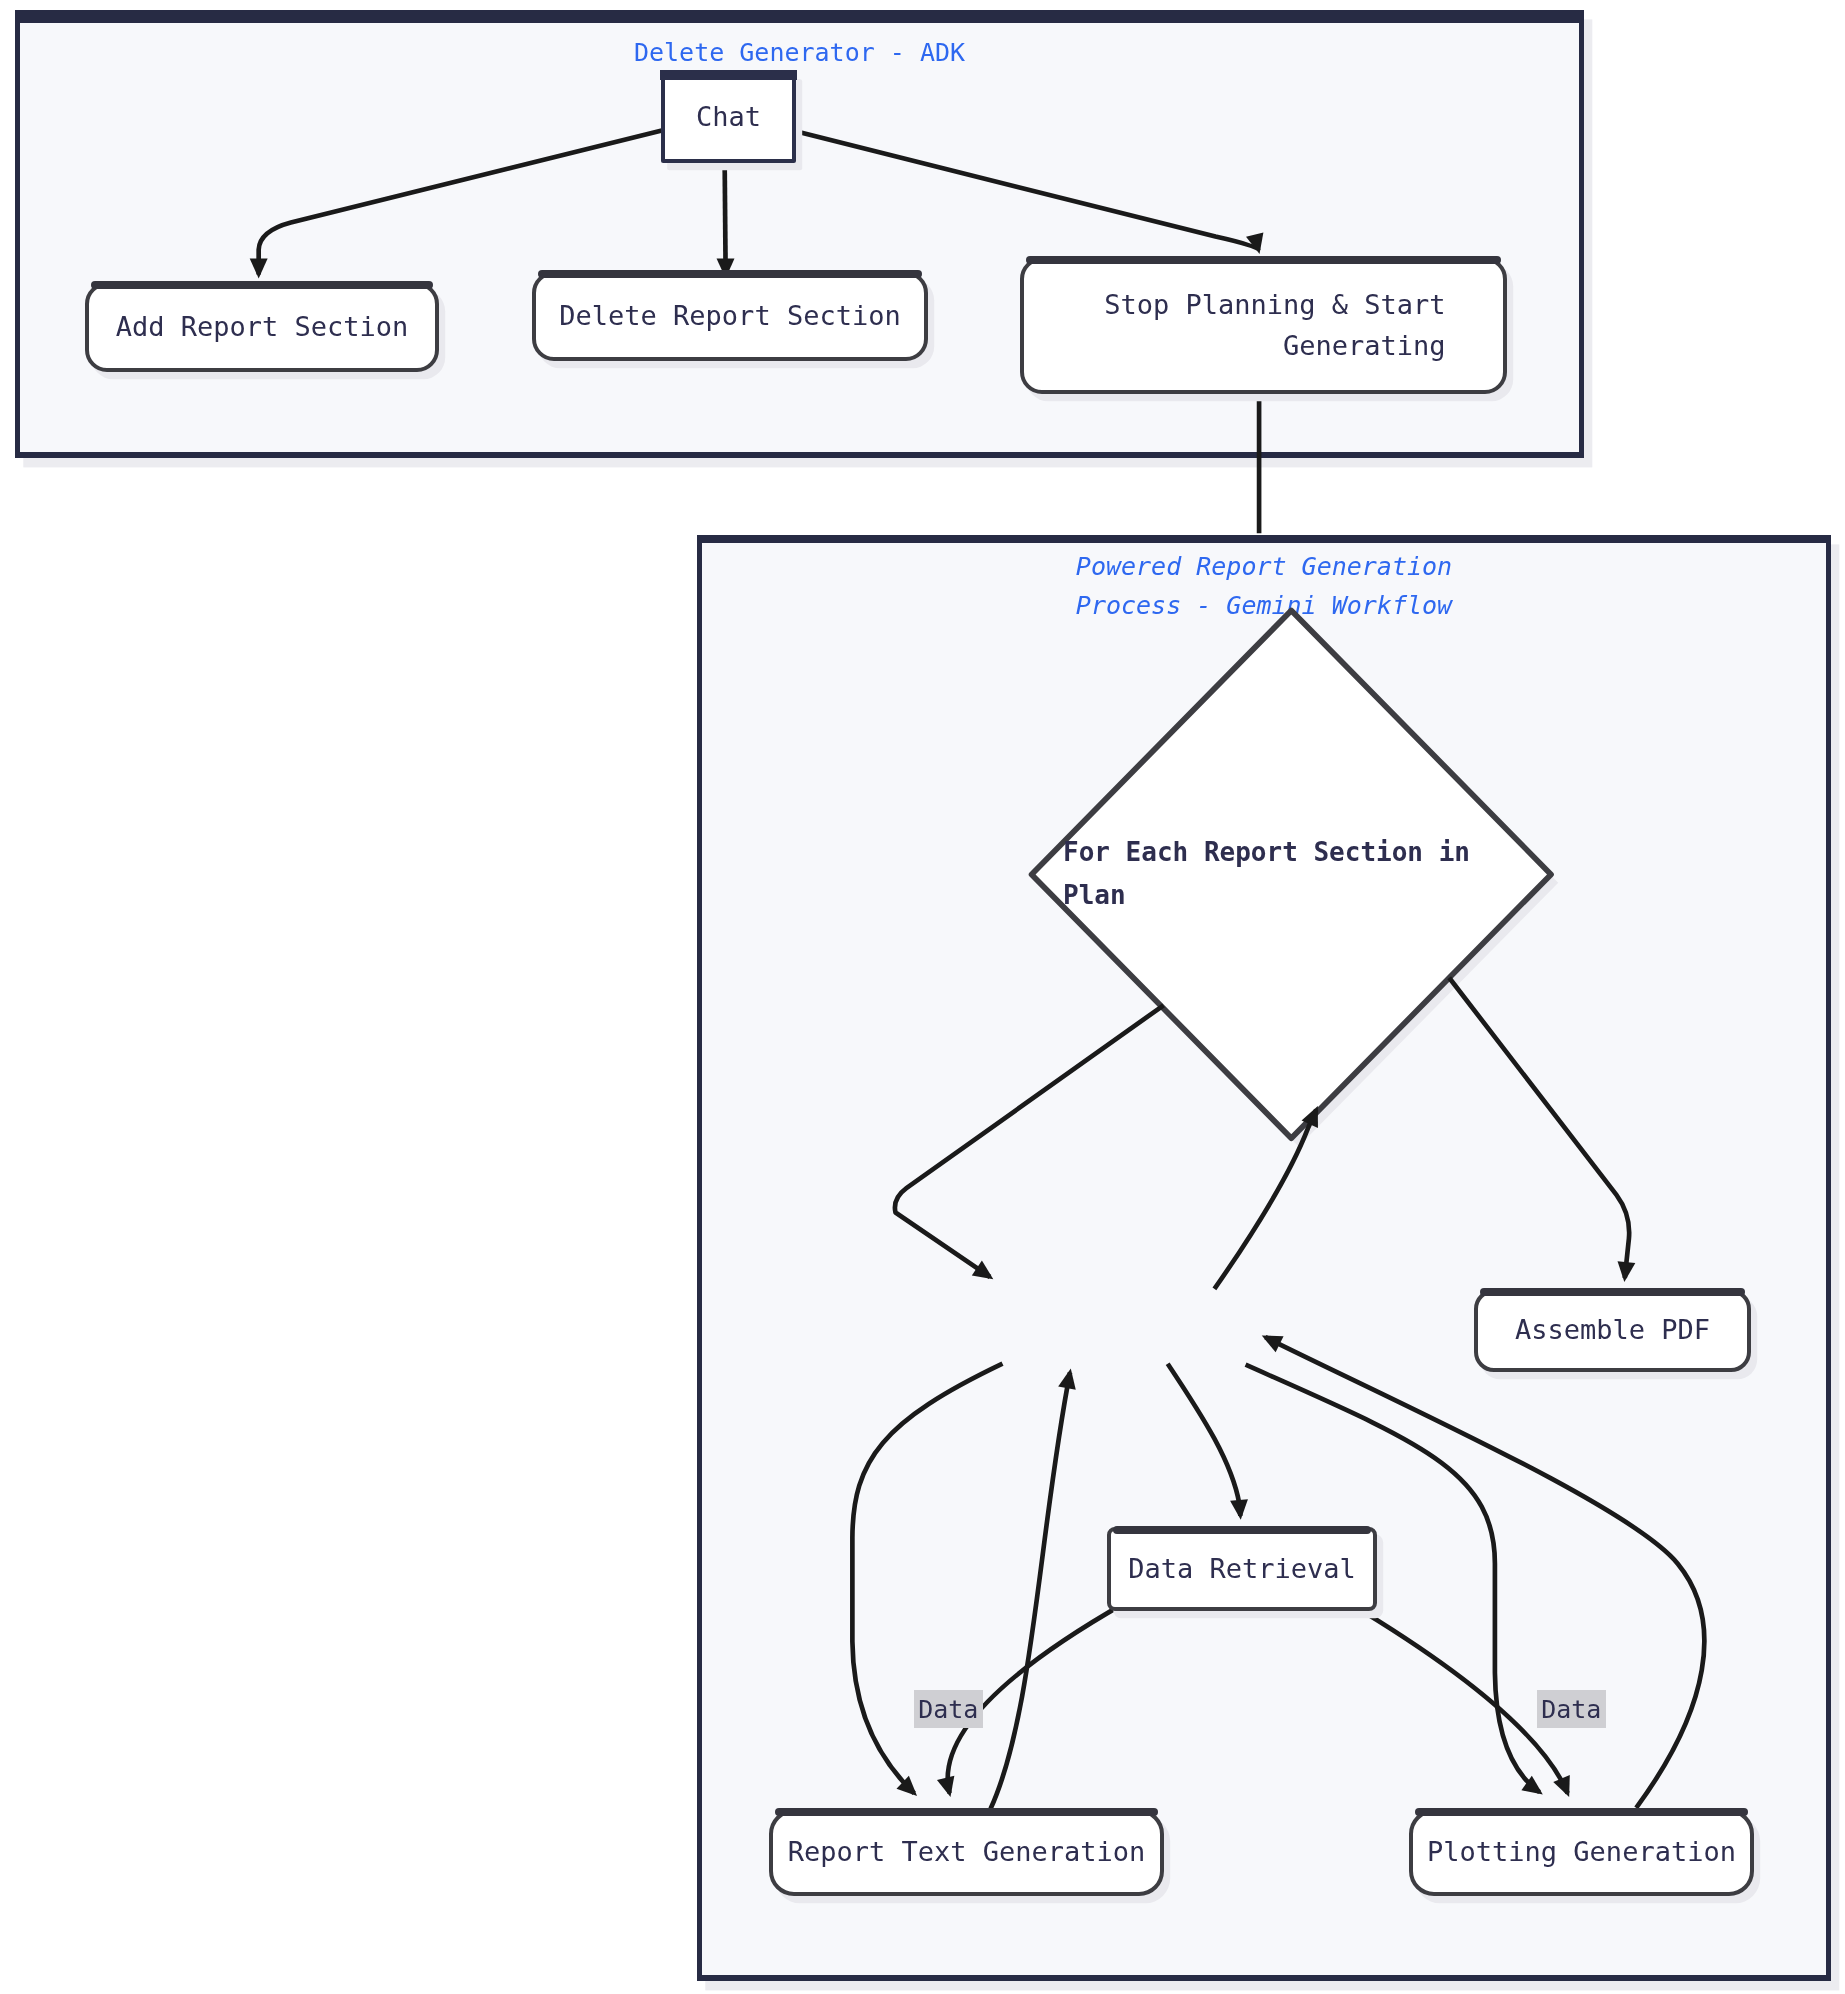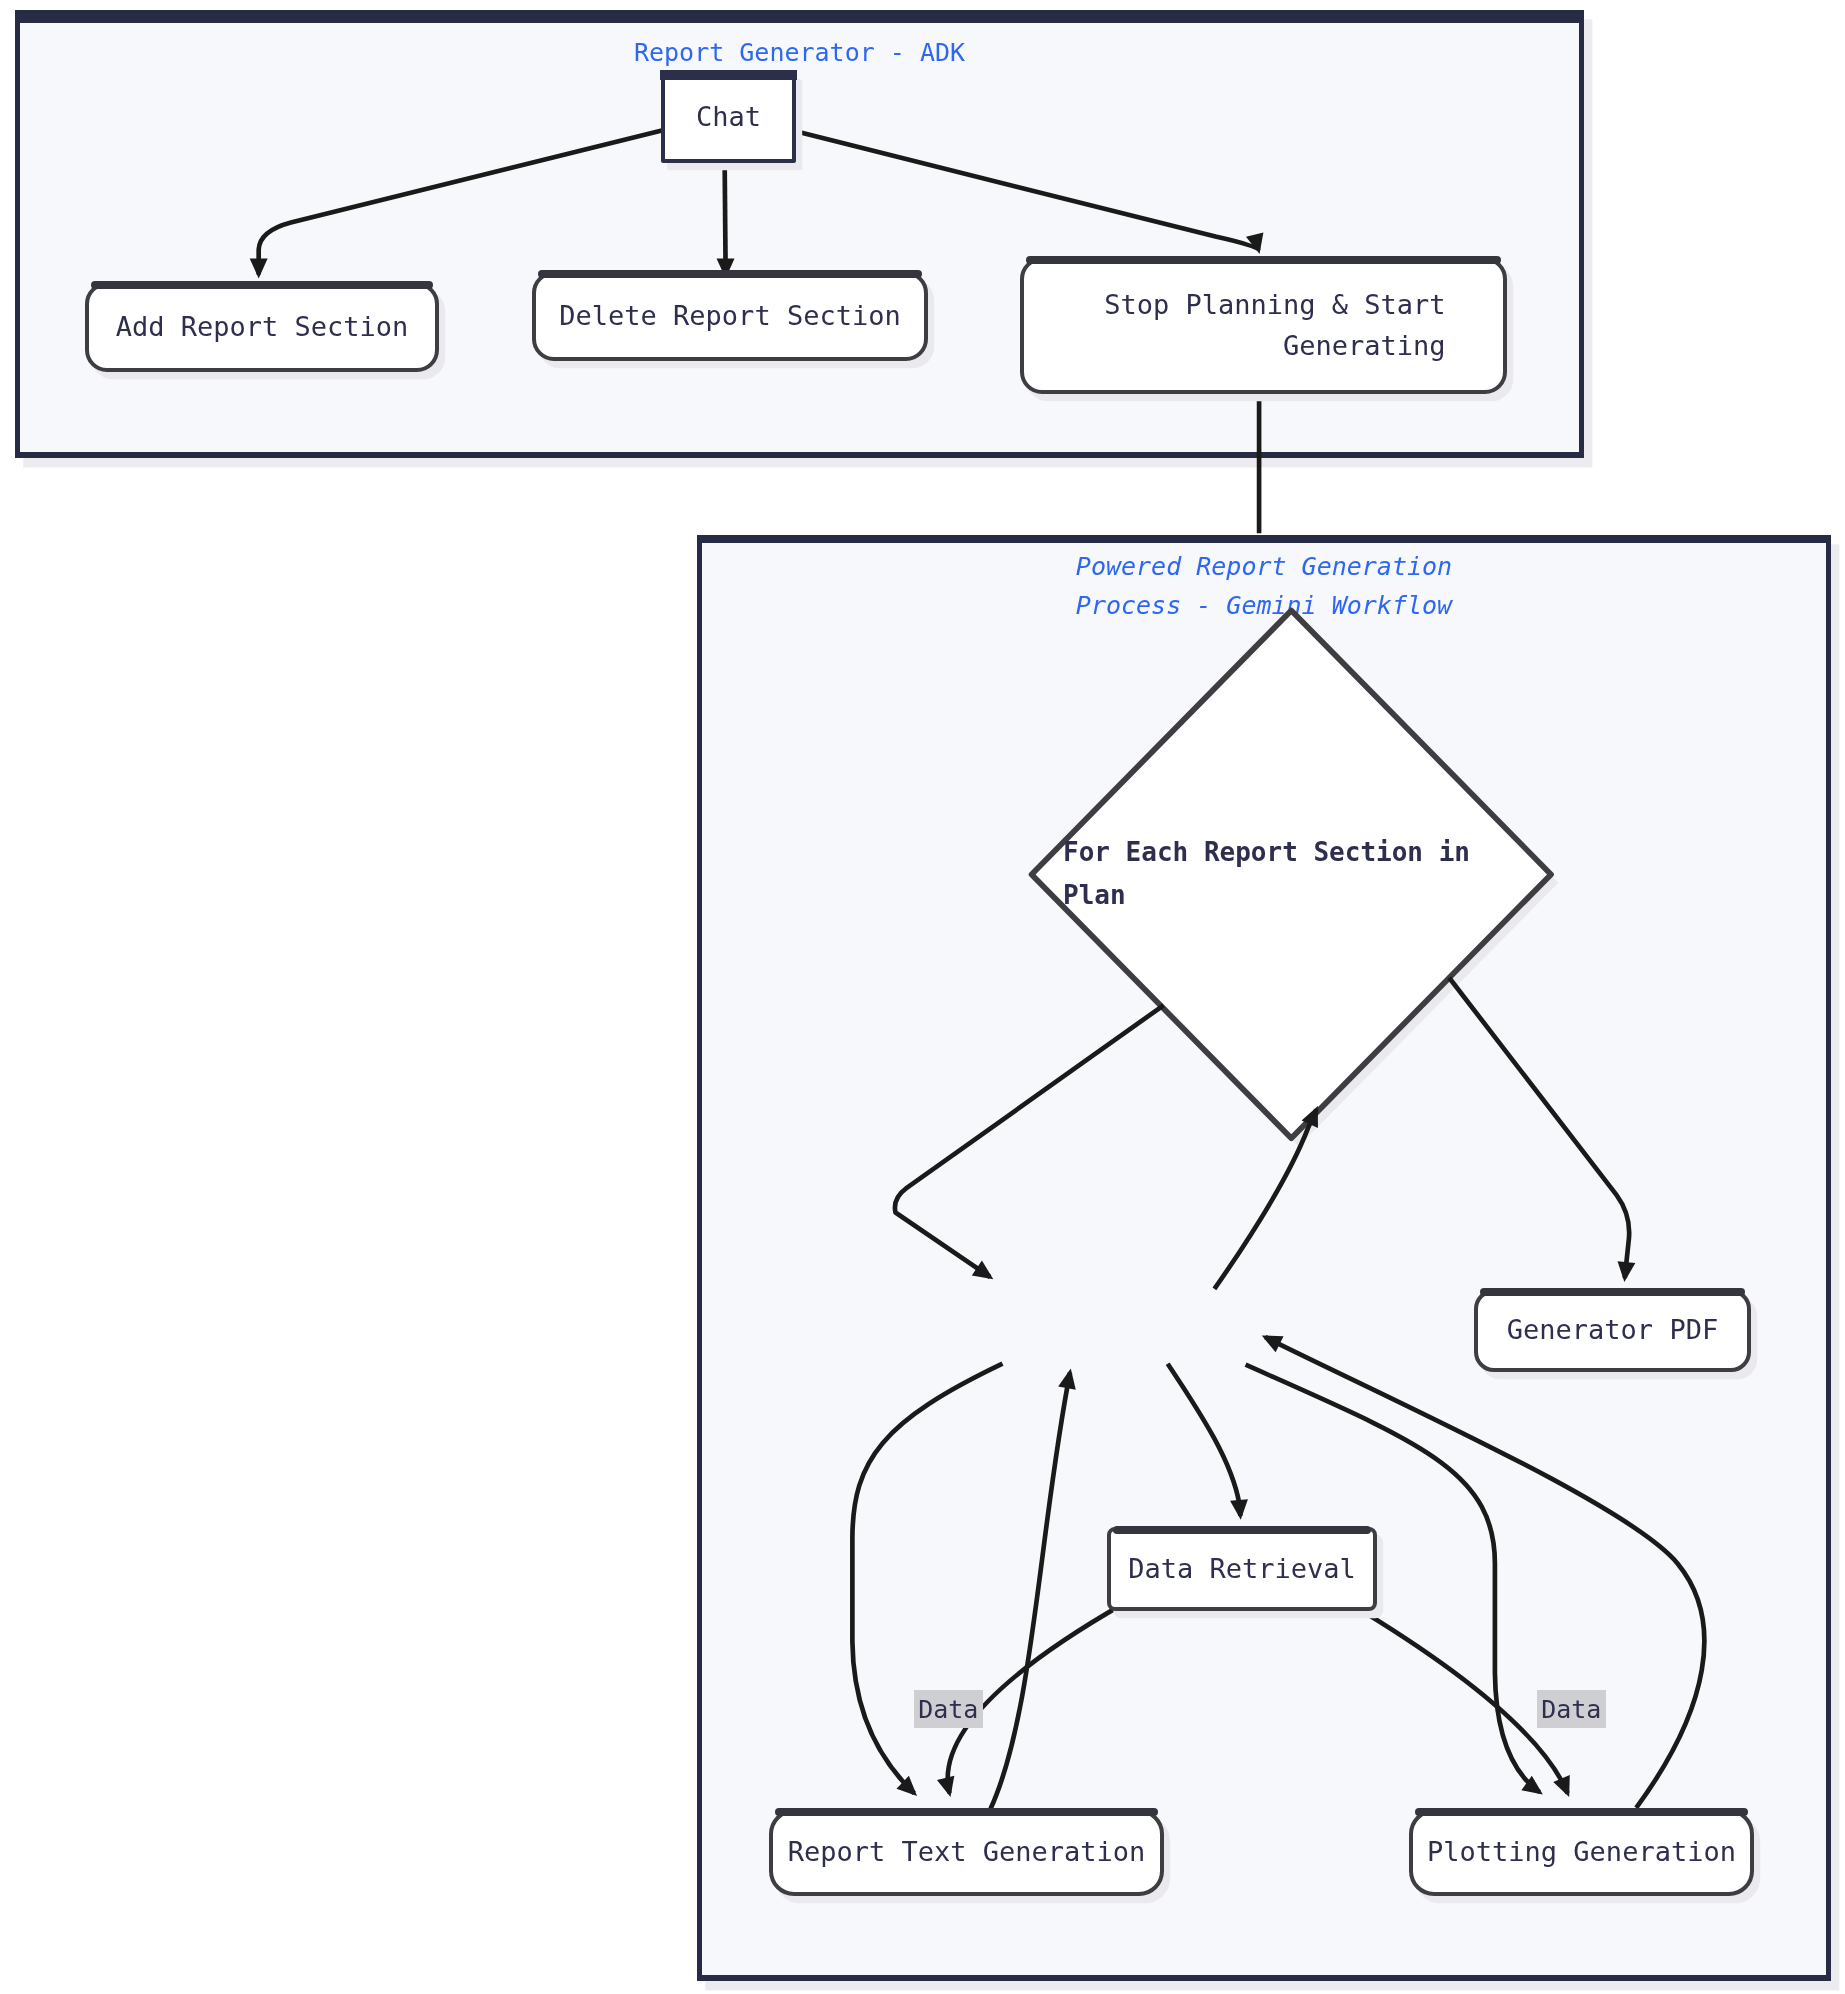--- a/index.html
+++ b/index.html
@@ -56,21 +56,21 @@
   .nodes-layer{z-index:2;}
   .labels-layer{z-index:3;margin-left:20px;}
   svg .edge{stroke:#1a1a1a;stroke-width:9px;fill:none;stroke-linejoin:round;}
 </style>
 </head>
 <body>
 
 <div>
 
   <div class="cluster cluster-adk">
-    <div class="cluster-title">Report Generator - ADK</div>
+    <div class="cluster-title">Delete Generator - ADK</div>
   </div>
 
   <div class="cluster cluster-gemini">
     <div class="cluster-title">
       <div>Powered Report Generation</div>
       <div>Process - Gemini Workflow</div>
     </div>
   </div>
 
   <svg class="wires" width="1845" height="1995" viewBox="0 0 3552 3840">
@@ -121,21 +121,21 @@
     <div class="node rounded node-stop">
       <span class="bar"></span>
       <span class="lbl" style="max-width:364px;">Stop Planning &amp; Start Generating</span>
     </div>
 
     <div class="diamond-label">For Each Report Section in Plan</div>
 
 
     <div class="node node-assemble">
       <span class="bar"></span>
-      <span class="lbl">Generator PDF</span>
+      <span class="lbl">Assemble PDF</span>
     </div>
 
     <div class="node node-retrieval">
       <span class="bar"></span>
       <span class="lbl">Data Retrieval</span>
     </div>
 
     <div class="node node-textgen">
       <span class="bar"></span>
       <span class="lbl">Report Text Generation</span>

